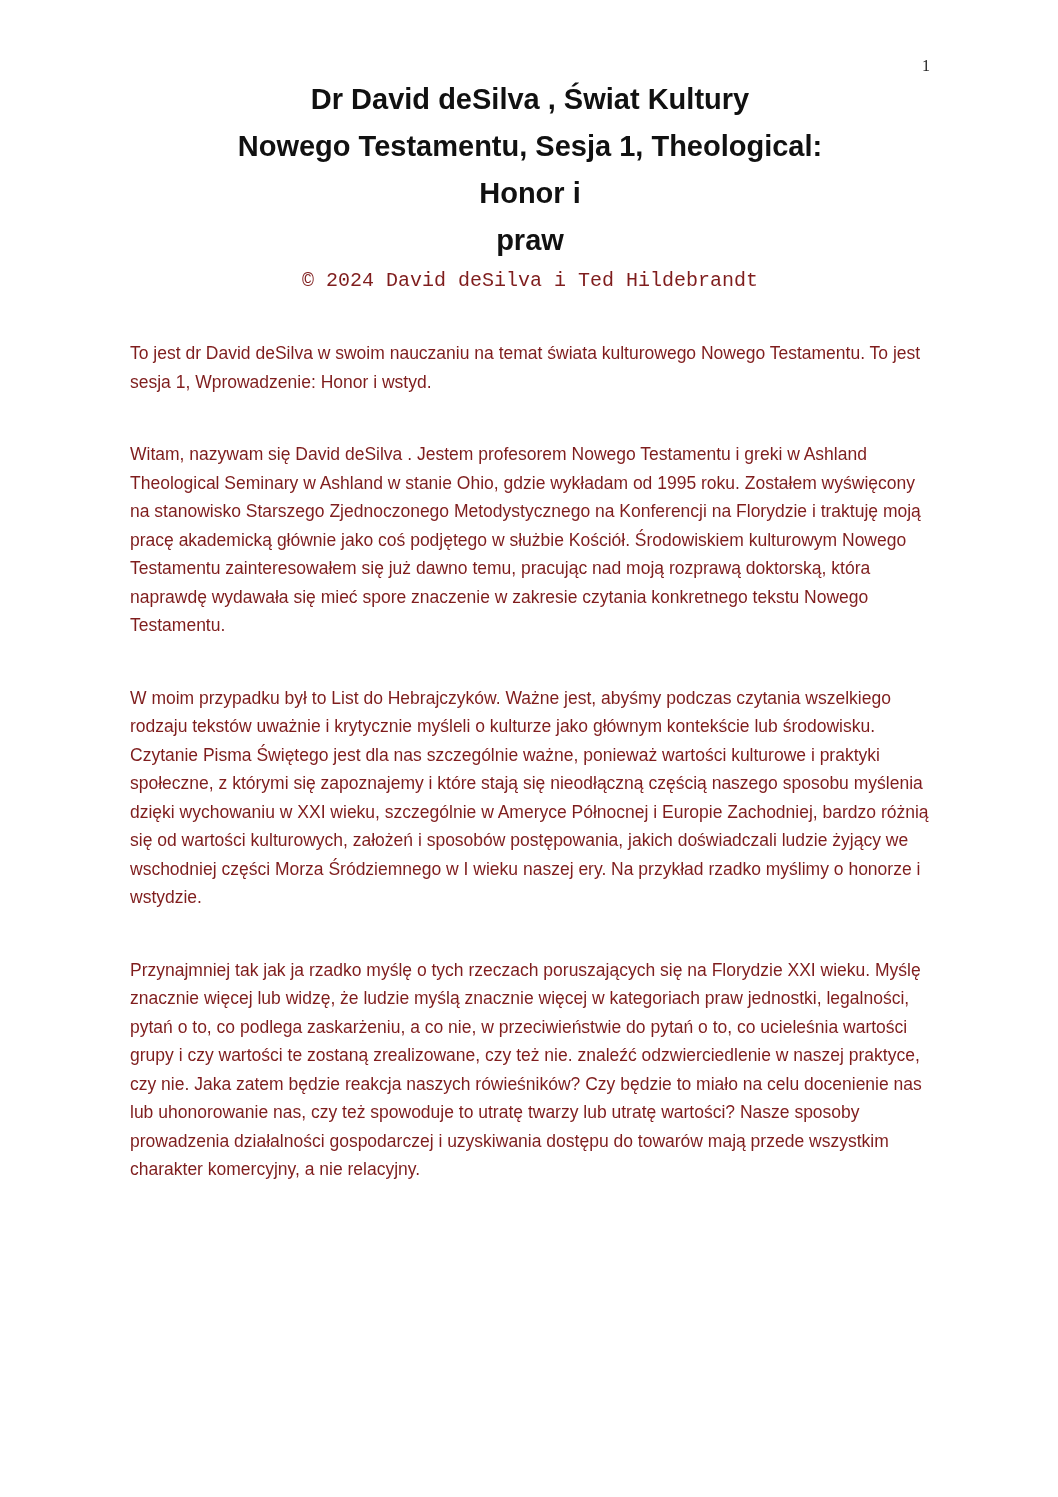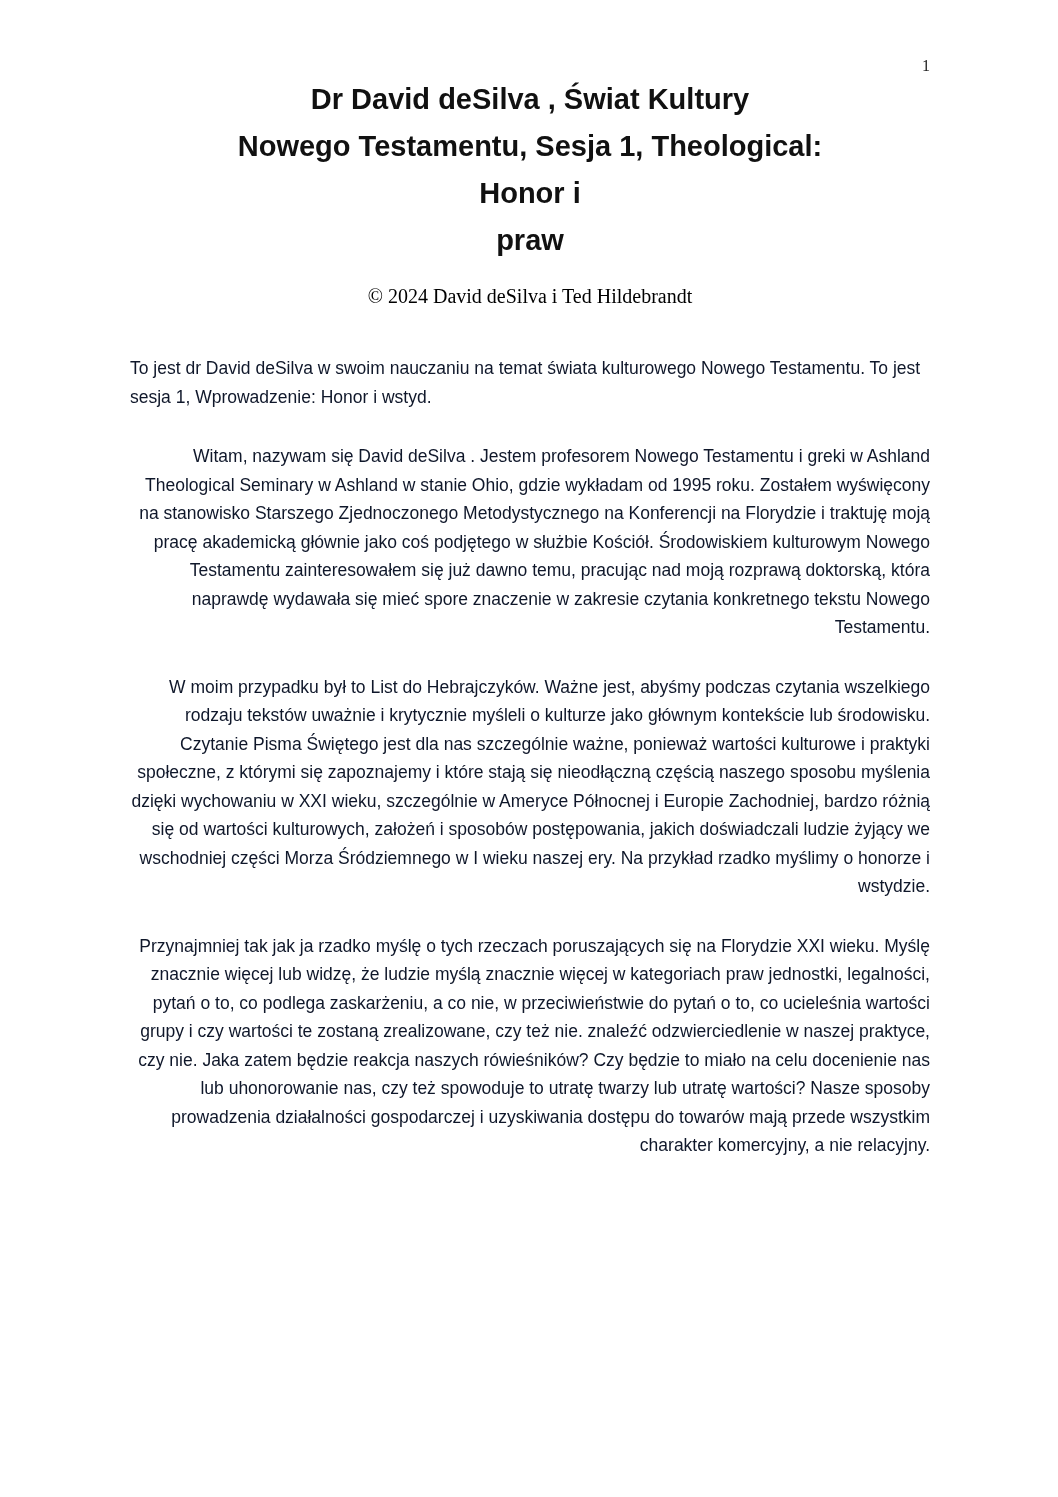--- a/index.html
+++ b/index.html
@@ -25,40 +25,39 @@
     color: #222222;
   }
   .title {
     text-align: center;
     font-weight: bold;
     font-size: 29px;
     line-height: 47px;
     color: #111111;
   }
   .copyright {
-    margin-top: 18px;
+    margin-top: 3px;
     text-align: center;
-    font-family: Liberation Serif, serif;
+    font-family: Liberation Mono, monospace;
     font-size: 20px;
     line-height: 28px;
-    color: #000000;
+    color: #7f1d1d;
   }
   .body-text {
     margin-top: 44px;
   }
   .body-text p {
     margin: 0;
     font-size: 17.5px;
     line-height: 28.5px;
     text-align: left;
-    color: #0f172a;
+    color: #7f1d1d;
   }
   .body-text p + p {
-    margin-top: 31px;
-    text-align: right;
+    margin-top: 44px;
   }
 </style>
 </head>
 <body>
 
 <div class="page">
 
   <div class="page-number">1</div>
 
   <div class="title">

